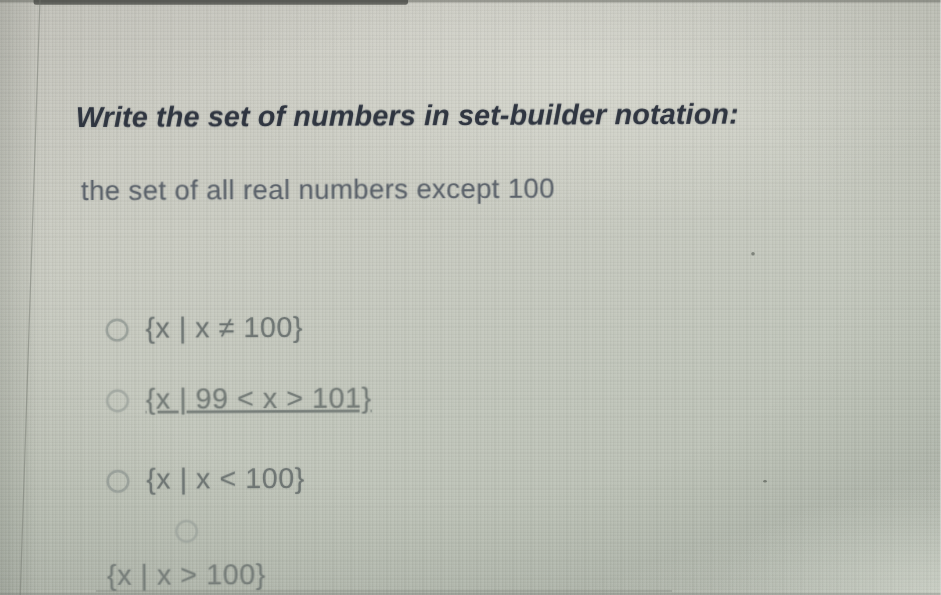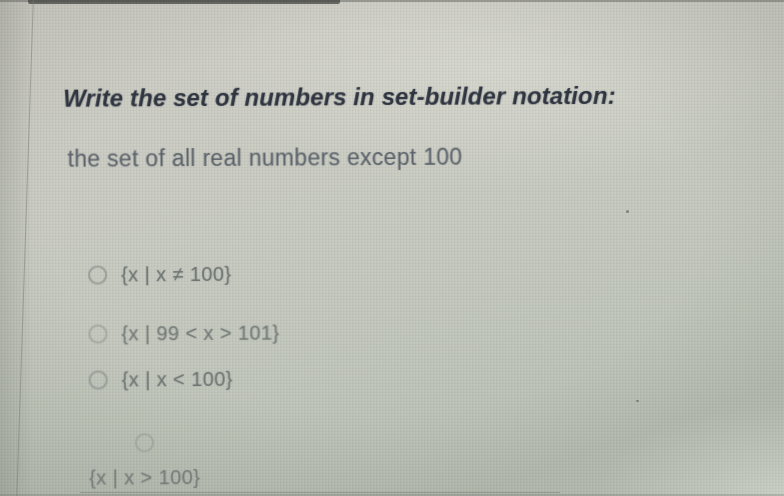--- a/index.html
+++ b/index.html
@@ -126,41 +126,41 @@
     position: absolute;
     left: 88px;
     height: 30px;
     display: flex;
     align-items: center;
     gap: 14px;
     cursor: pointer;
   }
   .option-row-1 { top: 258px; }
   .option-row-2 { top: 317px; }
-  .option-row-3 { top: 363px; }
+  .option-row-3 { top: 384px; }
   .option-row-4 { top: 432px; flex-direction: column; }
   .radio {
     width: 15px;
     height: 15px;
     border: 2px solid #99a09a;
     border-radius: 50%;
     background: transparent;
     flex: 0 0 auto;
     box-shadow: 0 0 1px rgba(120,126,120,0.5);
   }
   .option-row-2 .radio { opacity: 0.72; }
   .option-row-4 .radio { opacity: 0.68; }
   .option-label {
-    font-size: 20px;
+    font-size: 24px;
     color: #6e7573;
     text-shadow: 0 0 1.5px rgba(110,117,115,0.40);
     letter-spacing: 0.4px;
     white-space: nowrap;
   }
-  .option-row-2 .option-label { color: #757c78; }
+  .option-row-2 .option-label { color: #757c78; text-decoration: underline; }
   .option-row-4 .option-label { color: #777e7a; }
 </style>
 </head>
 <body>
 
 <div class="photo">
 
   <div class="sheen"></div>
   <div class="top-edge-line"></div>
   <div class="top-edge-dark-segment"></div>

